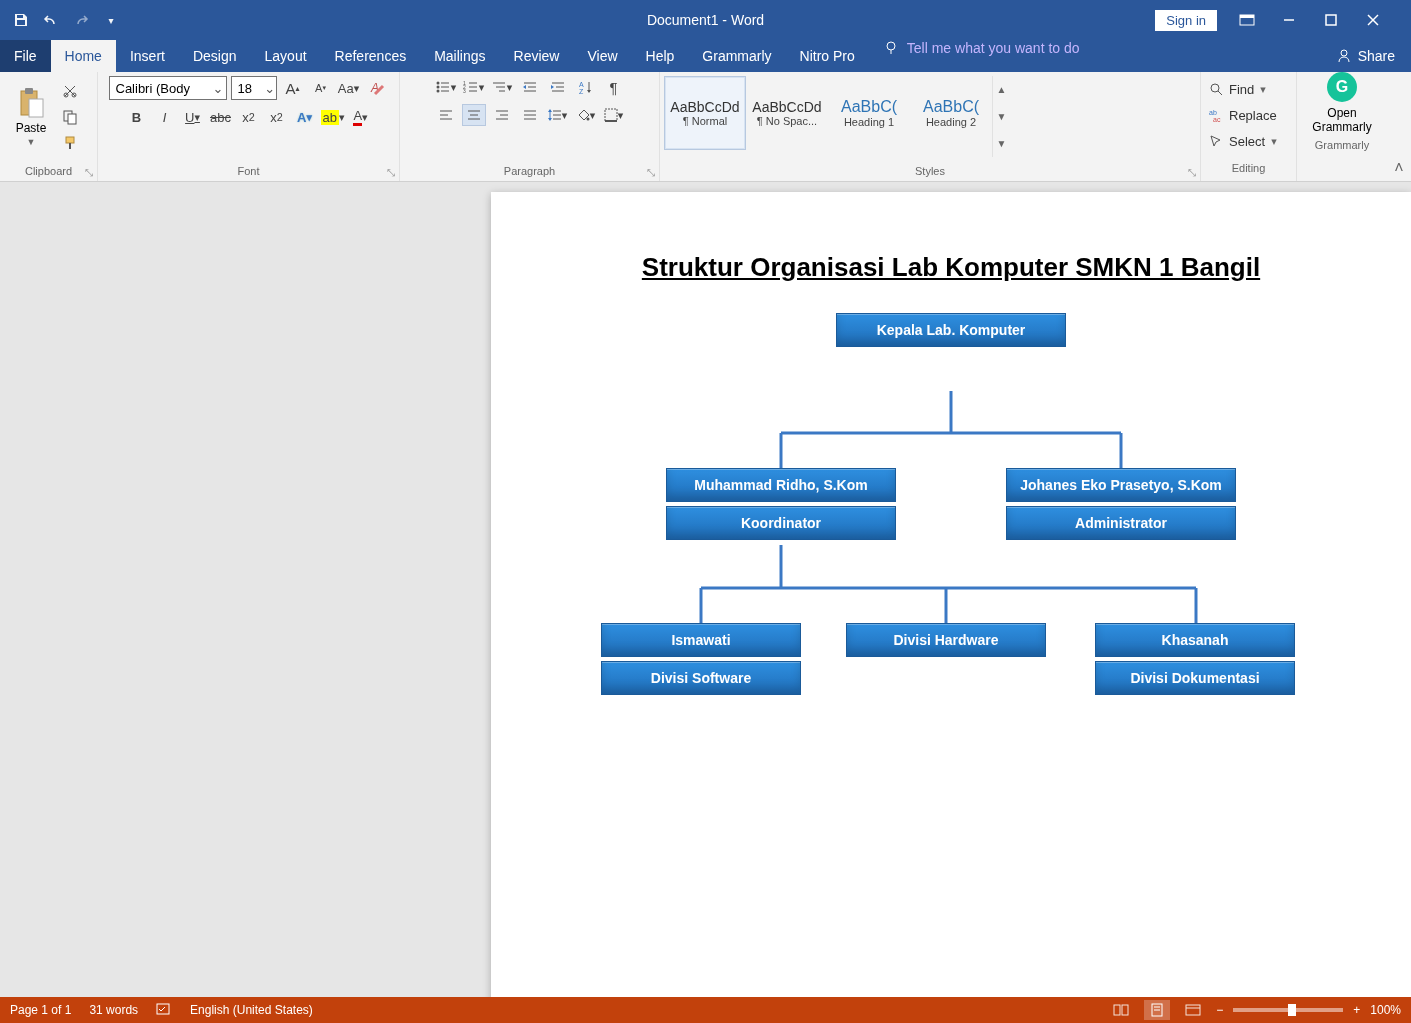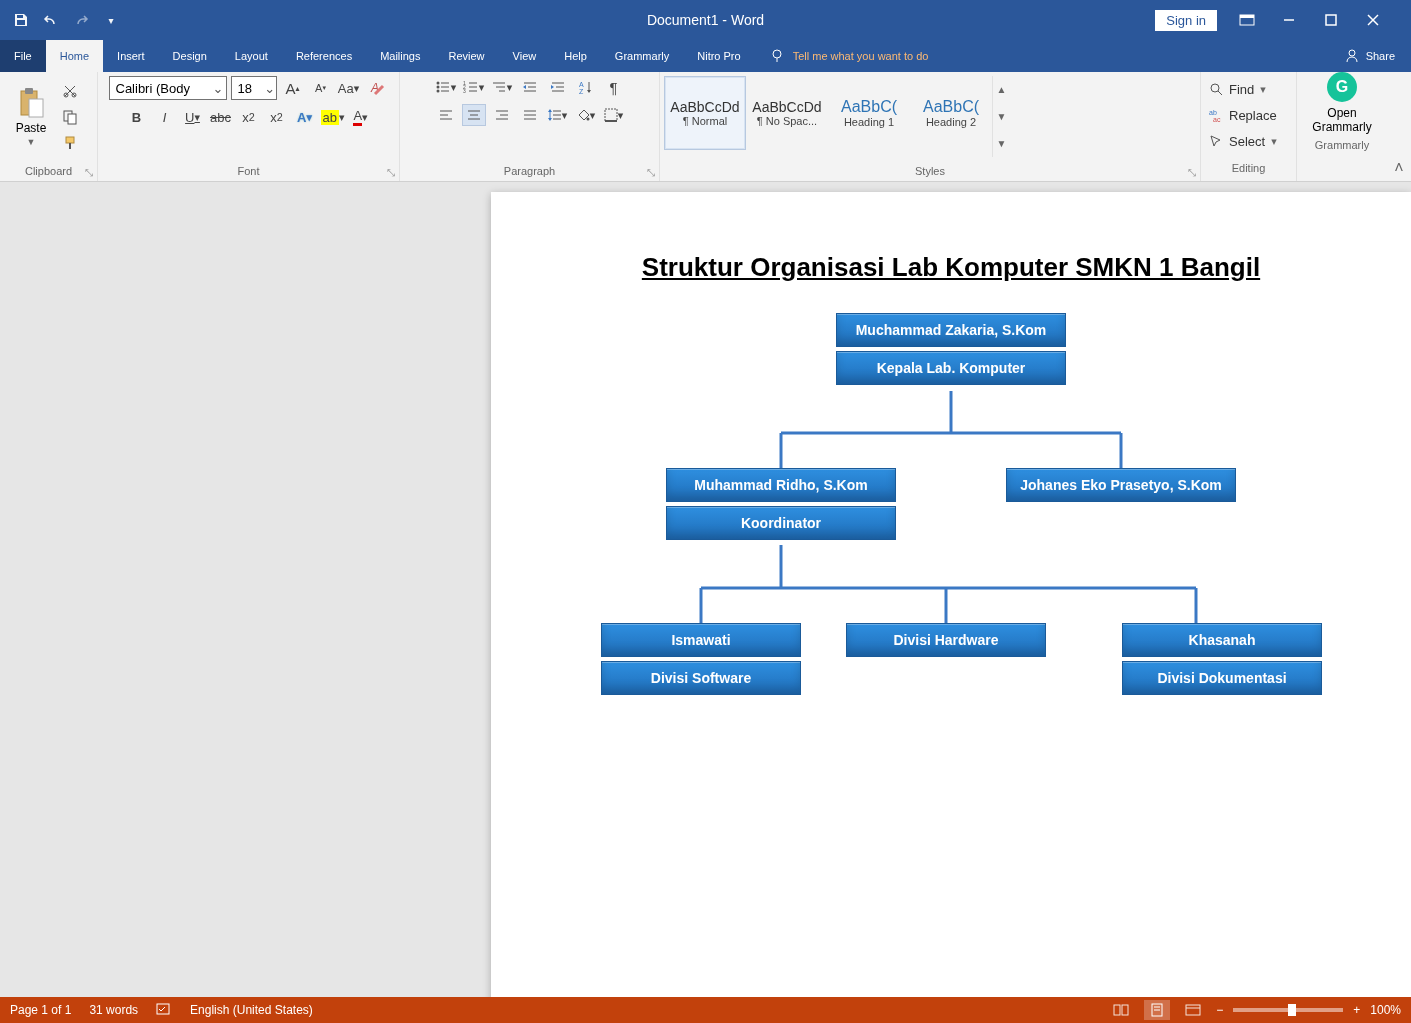--- a/index.html
+++ b/index.html
@@ -9,25 +9,25 @@
   
   .titlebar { background: #2b579a; height: 40px; display: flex; align-items: center; color: #fff; font-size: 13px; position: relative; }
   .titlebar .qat { display: flex; align-items: center; gap: 12px; padding-left: 12px; }
   .titlebar .qat .qat-btn { width: 18px; height: 18px; display: flex; align-items: center; justify-content: center; cursor: pointer; opacity: 0.95; }
   .titlebar .title { position: absolute; left: 50%; transform: translateX(-50%); font-size: 14px; }
   .titlebar .win-controls { margin-left: auto; display: flex; align-items: center; gap: 18px; padding-right: 26px; }
   .signin-btn { background: #fff; color: #2b579a; padding: 2px 10px; font-size: 13px; border: 1px solid #fff; cursor: pointer; }
   .win-btn { width: 24px; height: 24px; display: flex; align-items: center; justify-content: center; cursor: pointer; }
 
   
-  .tabstrip { background: #2b579a; height: 32px; display: flex; align-items: stretch; color: #fff; font-size: 11px; }
+  .tabstrip { background: #2b579a; height: 32px; display: flex; align-items: stretch; color: #fff; font-size: 14px; }
   .tabstrip .tab { padding: 0 14px; display: flex; align-items: center; cursor: pointer; }
   .tabstrip .tab.active { background: #f3f3f3; color: #2b579a; }
   .tabstrip .file-tab { background: #1e3e70; }
-  .tabstrip .tellme { display: flex; align-items: center; gap: 8px; padding: 0 14px; color: #fdba74; }
+  .tabstrip .tellme { display: flex; align-items: flex-start; gap: 8px; padding: 0 14px; color: #c4b5fd; }
   .tabstrip .share { margin-left: auto; display: flex; align-items: center; gap: 6px; padding: 0 16px; cursor: pointer; }
 
   
   .ribbon { background: #f3f3f3; height: 110px; border-bottom: 1px solid #d0d0d0; display: flex; }
   .group { border-right: 1px solid #e1e1e1; display: flex; flex-direction: column; }
   .group-body { flex: 1; display: flex; align-items: center; padding: 4px 8px; }
   .group-label { height: 20px; font-size: 11px; color: #666; display: flex; align-items: center; justify-content: center; position: relative; }
   .group-label .dl { position: absolute; right: 4px; bottom: 2px; font-size: 10px; color: #888; cursor: pointer; }
 
   
@@ -469,43 +469,43 @@
 
           <line x1="180" y1="232" x2="180" y2="275"></line>
           <line x1="100" y1="275" x2="595" y2="275"></line>
           <line x1="100" y1="275" x2="100" y2="310"></line>
           <line x1="345" y1="275" x2="345" y2="310"></line>
           <line x1="595" y1="275" x2="595" y2="310"></line>
         </g>
       </svg>
 
       <div class="node" style="left:235px;top:0">
-        <div class="box">Muchammad Zakaria, S.Kom</div>
         <div class="box">Kepala Lab. Komputer</div>
       </div>
 
       <div class="node" style="left:65px;top:155px">
         <div class="box">Muhammad Ridho, S.Kom</div>
         <div class="box">Koordinator</div>
       </div>
 
       <div class="node" style="left:405px;top:155px">
         <div class="box">Johanes Eko Prasetyo, S.Kom</div>
+        <div class="box">Administrator</div>
       </div>
 
       <div class="node small" style="left:0px;top:310px">
         <div class="box">Ismawati</div>
         <div class="box">Divisi Software</div>
       </div>
 
       <div class="node small" style="left:245px;top:310px">
         <div class="box">Divisi Hardware</div>
       </div>
 
-      <div class="node small" style="left:521px;top:310px">
+      <div class="node small" style="left:494px;top:310px">
         <div class="box">Khasanah</div>
         <div class="box">Divisi Dokumentasi</div>
       </div>
     </div>
   </div>
 </div>
 
 <div class="statusbar">
   <span>Page 1 of 1</span>
   <span>31 words</span>

